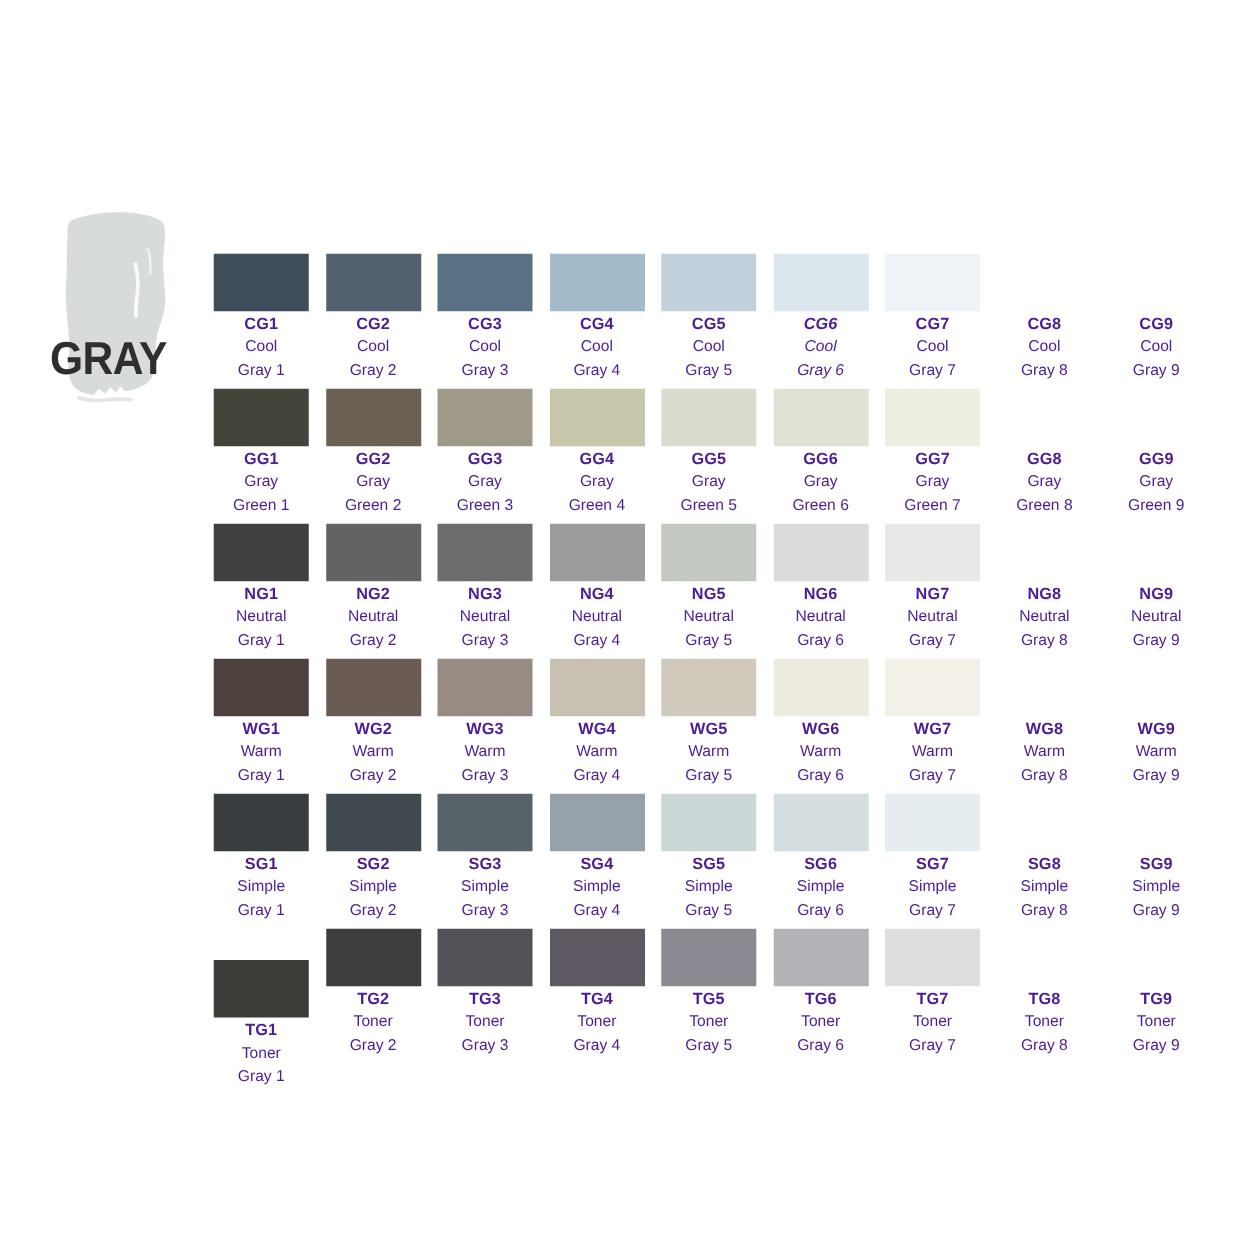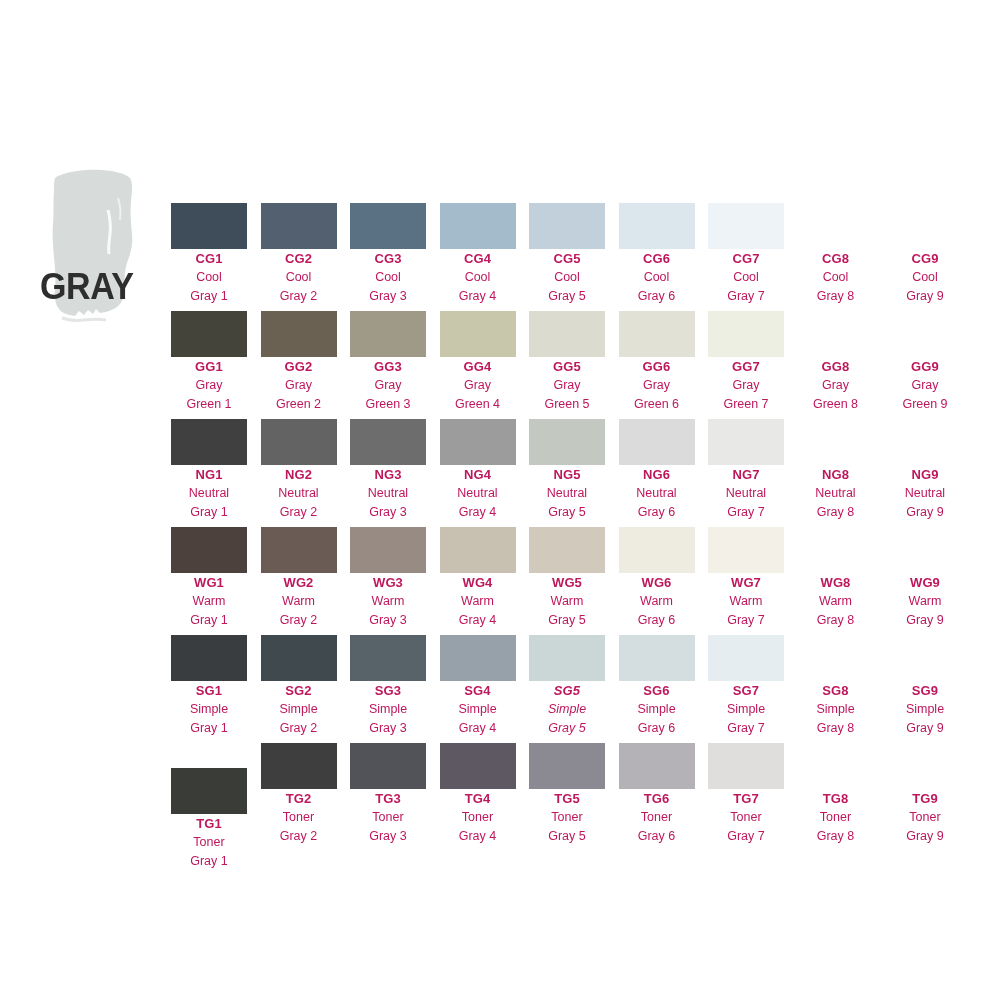--- a/index.html
+++ b/index.html
@@ -81,21 +81,21 @@
     width: 76px;
     height: 46px;
     background: #ffffff;
   }
   .swatch-labels {
     position: absolute;
     left: -4px;
     top: 46px;
     width: 84px;
     text-align: center;
-    color: #be185d;
+    color: #4c1d95;
   }
   .swatch-code {
     font-size: 13px;
     font-weight: 700;
     line-height: 19px;
     letter-spacing: 0.1px;
   }
   .swatch-name-1,
   .swatch-name-2 {
     font-size: 12.5px;
@@ -160,21 +160,21 @@
           </div>
         </div>
         <div class="swatch-cell" style="left: 358px;">
           <div class="swatch-chip" title="#c1d0db" style="background: rgb(193, 208, 219);"></div>
           <div class="swatch-labels">
             <div class="swatch-code">CG5</div>
             <div class="swatch-name-1">Cool</div>
             <div class="swatch-name-2">Gray 5</div>
           </div>
         </div>
-        <div class="swatch-cell" style="left: 447.5px;">
+        <div class="swatch-cell" style="left: 447.5px; font-style: italic;">
           <div class="swatch-chip" title="#dce6ed" style="background: rgb(220, 230, 237);"></div>
           <div class="swatch-labels">
             <div class="swatch-code">CG6</div>
             <div class="swatch-name-1">Cool</div>
             <div class="swatch-name-2">Gray 6</div>
           </div>
         </div>
         <div class="swatch-cell" style="left: 537px;">
           <div class="swatch-chip" title="#eef3f7" style="background: rgb(238, 243, 247);"></div>
           <div class="swatch-labels">
@@ -448,21 +448,21 @@
           </div>
         </div>
         <div class="swatch-cell" style="left: 268.5px;">
           <div class="swatch-chip" title="#96a1a9" style="background: rgb(150, 161, 169);"></div>
           <div class="swatch-labels">
             <div class="swatch-code">SG4</div>
             <div class="swatch-name-1">Simple</div>
             <div class="swatch-name-2">Gray 4</div>
           </div>
         </div>
-        <div class="swatch-cell" style="left: 358px; font-style: italic;">
+        <div class="swatch-cell" style="left: 358px;">
           <div class="swatch-chip" title="#cbd7d6" style="background: rgb(203, 215, 214);"></div>
           <div class="swatch-labels">
             <div class="swatch-code">SG5</div>
             <div class="swatch-name-1">Simple</div>
             <div class="swatch-name-2">Gray 5</div>
           </div>
         </div>
         <div class="swatch-cell" style="left: 447.5px;">
           <div class="swatch-chip" title="#d4dddf" style="background: rgb(212, 221, 223);"></div>
           <div class="swatch-labels">

